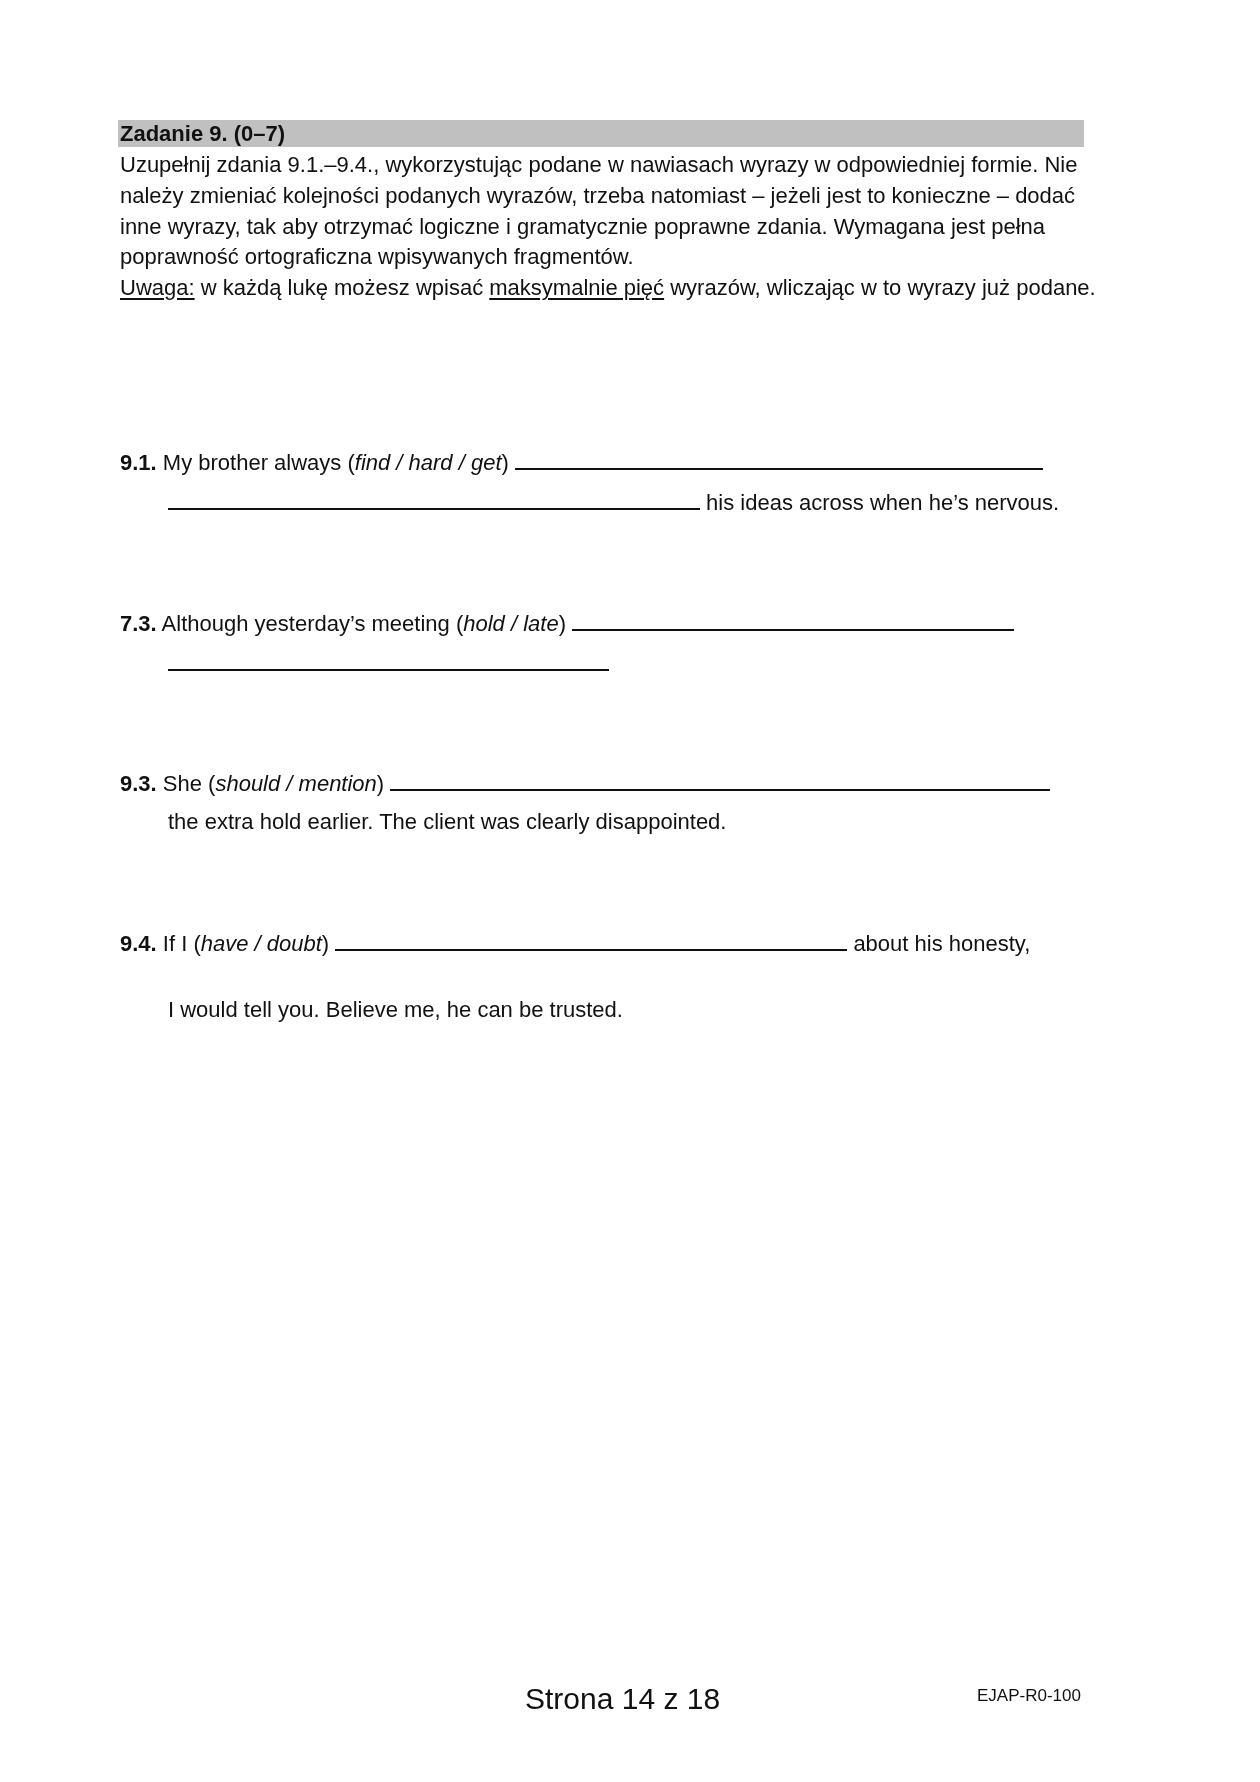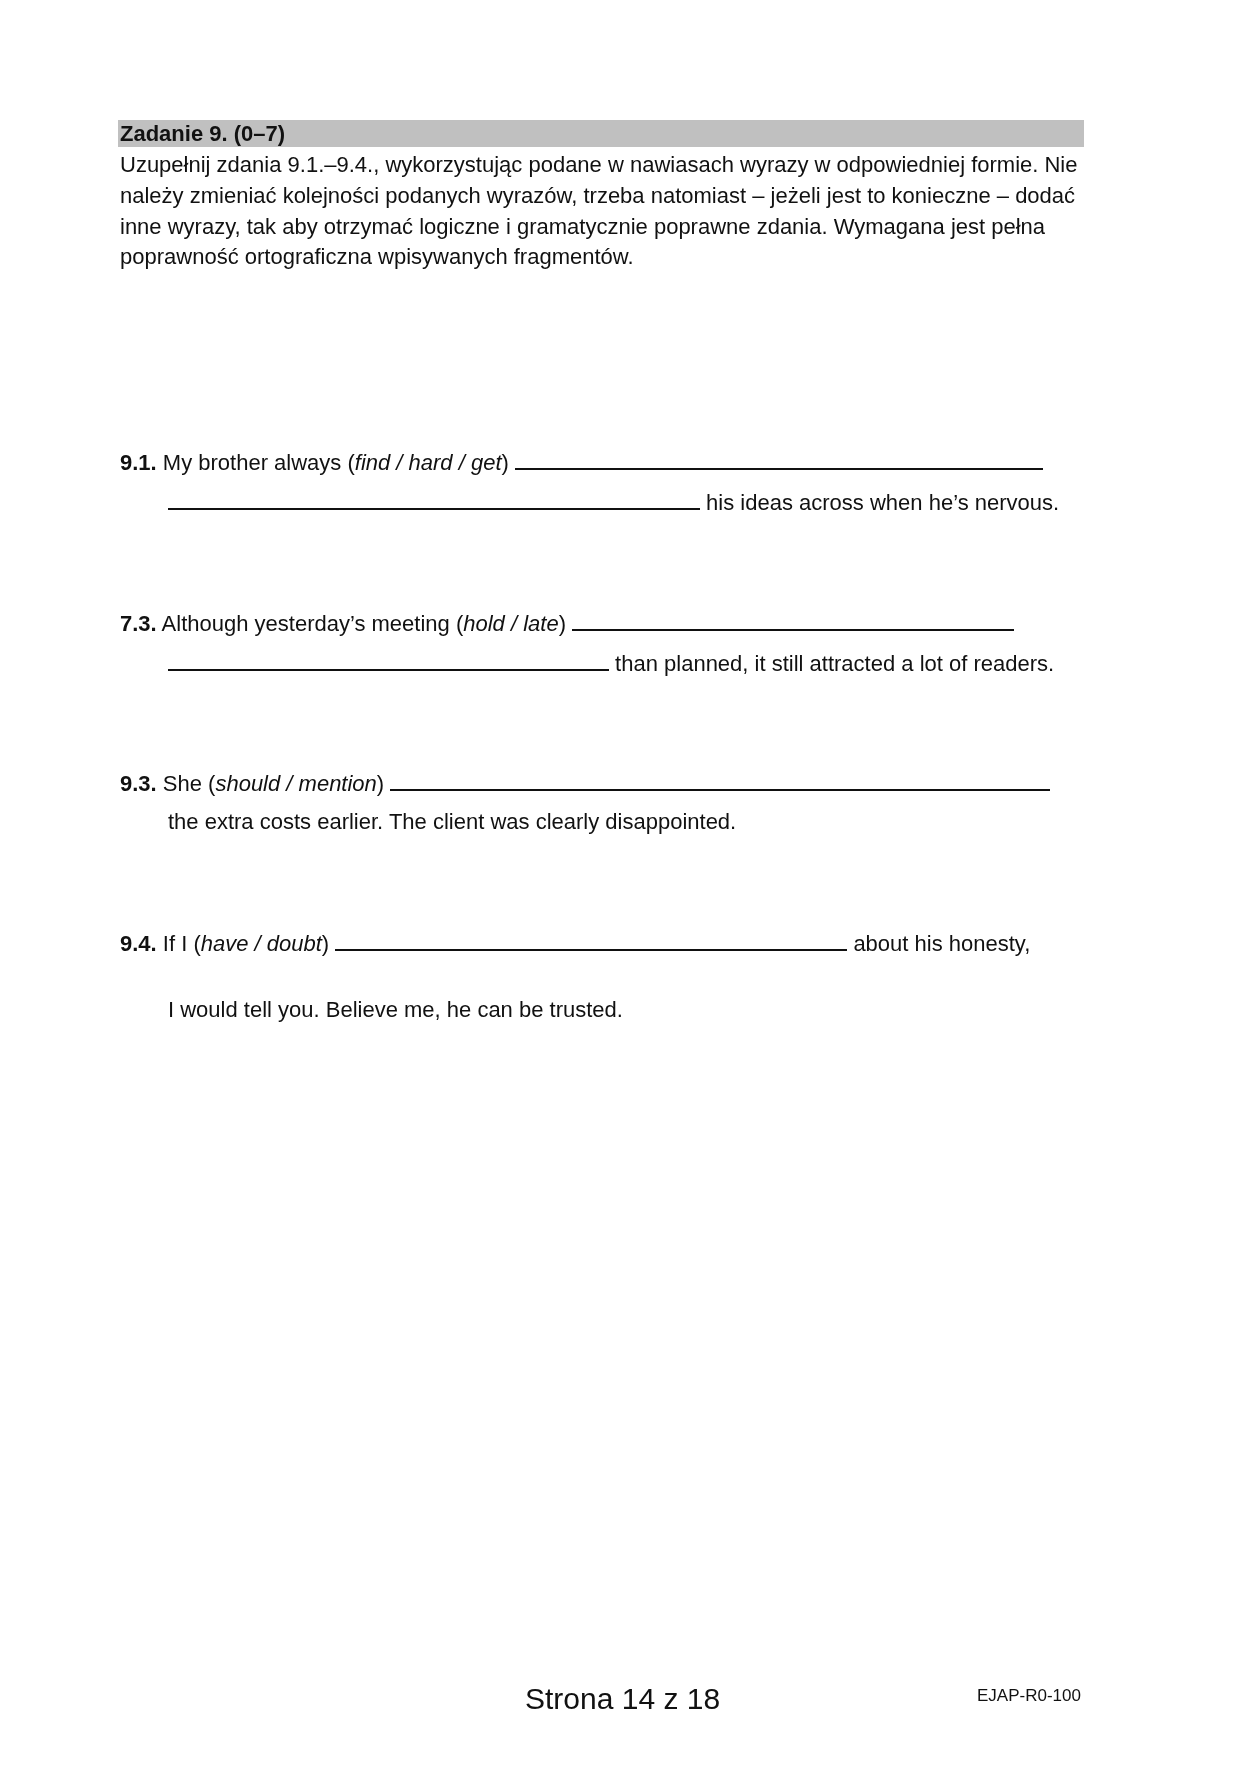--- a/index.html
+++ b/index.html
@@ -21,40 +21,41 @@
   .footer-code { position:absolute; left:977px; top:1686px; font-size:17px; }
 </style>
 </head>
 <body>
 
 <div class="heading-bar"></div>
 <div class="heading">Zadanie 9. (0–7)</div>
 
 <div class="instr">
   <p>Uzupełnij zdania 9.1.–9.4., wykorzystując podane w nawiasach wyrazy w odpowiedniej formie. Nie należy zmieniać kolejności podanych wyrazów, trzeba natomiast – jeżeli jest to konieczne – dodać inne wyrazy, tak aby otrzymać logiczne i gramatycznie poprawne zdania. Wymagana jest pełna poprawność ortograficzna wpisywanych fragmentów.</p>
+  <p><span class="u">Uwaga:</span><span> w każdą lukę możesz wpisać </span><span class="u">maksymalnie pięć</span><span> wyrazów, wliczając w to wyrazy już podane.</span></p>
 </div>
 
 <div class="item" style="top:448px;">
   <span class="num">9.1.</span><span> My brother always (</span><i>find / hard / get</i><span>) </span><span class="blank" style="width:528px;"></span>
 </div>
 <div class="line2" style="top:488px;">
   <span class="blank" style="width:532px;"></span><span> his ideas across when he’s nervous.</span>
 </div>
 
 <div class="item" style="top:609px;">
   <span class="num">7.3.</span><span> Although yesterday’s meeting (</span><i>hold / late</i><span>) </span><span class="blank" style="width:442px;"></span>
 </div>
 <div class="line2" style="top:649px;">
-  <span class="blank" style="width:441px;"></span><span> than planned, it still attracted a lot of readers.</span>
+  <span class="blank" style="width:441px;"></span>
 </div>
 
 <div class="item" style="top:769px;">
   <span class="num">9.3.</span><span> She (</span><i>should / mention</i><span>) </span><span class="blank" style="width:660px;"></span>
 </div>
-<div class="line2" style="top:809px;">the extra costs earlier. The client was clearly disappointed.</div>
+<div class="line2" style="top:809px;">the extra hold earlier. The client was clearly disappointed.</div>
 
 <div class="item" style="top:929px;">
   <span class="num">9.4.</span><span> If I (</span><i>have / doubt</i><span>) </span><span class="blank" style="width:512px;"></span><span> about his honesty,</span>
 </div>
 <div class="line2" style="top:969px;margin-top:28px;">I would tell you. Believe me, he can be trusted.</div>
 
 <div class="footer-page">Strona 14 z 18</div>
 <div class="footer-code">EJAP-R0-100</div>
 
 </body></html>

